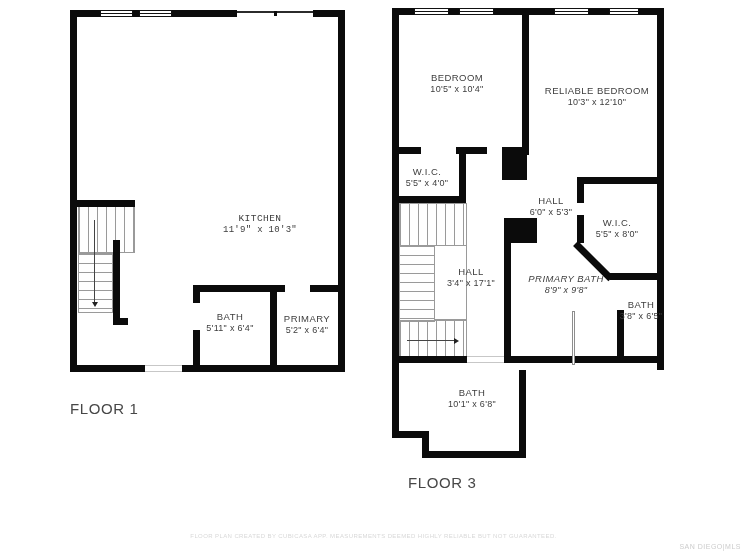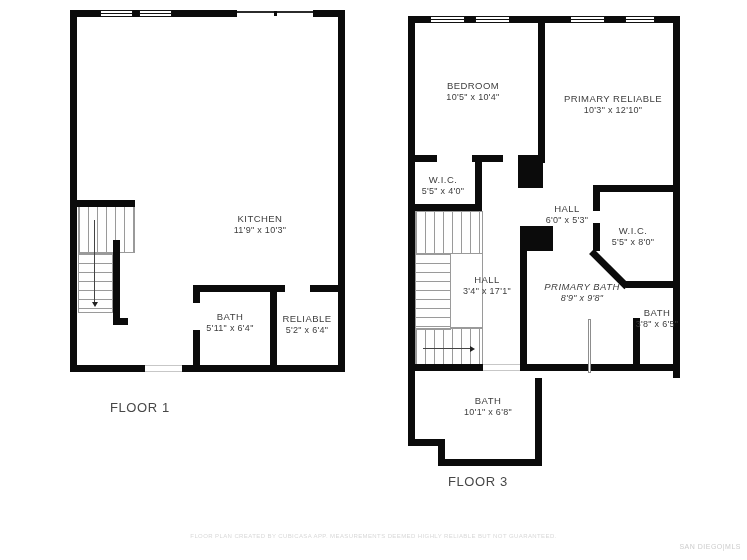--- a/index.html
+++ b/index.html
@@ -27,21 +27,21 @@
     position:absolute;box-sizing:border-box;border:1px solid #9a9a9a;
     background-image:repeating-linear-gradient(to bottom,#9a9a9a 0 1px,transparent 1px 9px);
   }
   .island{position:absolute;background:#fff;box-sizing:border-box;border:1px solid #9a9a9a;}
   .glass{position:absolute;box-sizing:border-box;background:#fff;border:1px solid #8d8d8d;}
   .diag{position:absolute;background:#0b0b0b;transform-origin:top left;}
   .tick{position:absolute;background:#0b0b0b;}
   .room{position:absolute;text-align:center;color:#3d3d3d;pointer-events:none;}
   .rname{font-size:9.5px;font-weight:500;letter-spacing:.45px;line-height:12px;white-space:nowrap;}
   .rdims{font-size:9px;letter-spacing:.3px;line-height:11px;white-space:nowrap;}
-  .floor-title{position:absolute;font-size:13px;letter-spacing:.6px;color:#474747;margin-left:40px;}
+  .floor-title{position:absolute;font-size:15px;letter-spacing:.6px;color:#474747;}
   .arrow-line-v{position:absolute;width:1px;background:#444;}
   .arrow-head-down{position:absolute;width:0;height:0;border-left:3px solid transparent;border-right:3px solid transparent;border-top:5px solid #222;}
   .arrow-line-h{position:absolute;height:1px;background:#444;}
   .arrow-head-right{position:absolute;width:0;height:0;border-top:3px solid transparent;border-bottom:3px solid transparent;border-left:5px solid #222;}
   .disclaimer{
     position:absolute;left:0;right:0;top:533px;text-align:center;
     font-size:6px;letter-spacing:.4px;color:#d8d8d8;
   }
   .brand{
     position:absolute;right:6px;top:543px;font-size:7px;letter-spacing:.5px;color:#cccccc;
@@ -76,36 +76,36 @@
   <div class="wall" style="left:43px;top:308px;width:15px;height:7px;"></div>
   <div class="wall" style="left:123px;top:275px;width:77px;height:7px;"></div>
   <div class="wall" style="left:123px;top:275px;width:7px;height:18px;"></div>
   <div class="wall" style="left:123px;top:320px;width:7px;height:35px;"></div>
   <div class="wall" style="left:200px;top:275px;width:7px;height:80px;"></div>
   <div class="wall" style="left:207px;top:275px;width:8px;height:7px;"></div>
   <div class="wall" style="left:240px;top:275px;width:35px;height:7px;"></div>
   <div class="tick" style="left:53px;top:355px;width:2px;height:5px;"></div>
   <div class="tick" style="left:160px;top:356px;width:2px;height:4px;"></div>
 
-  <div class="room" style="left:130px;top:203px;width:120px;">
+  <div class="room" style="left:130px;top:203px;width:120px;font-family:Liberation Mono, monospace;">
     <div class="rname">KITCHEN</div>
     <div class="rdims">11'9" x 10'3"</div>
   </div>
   <div class="room" style="left:110px;top:301px;width:100px;">
     <div class="rname">BATH</div>
     <div class="rdims">5'11" x 6'4"</div>
   </div>
   <div class="room" style="left:187px;top:303px;width:100px;">
-    <div class="rname">RELIABLE</div>
+    <div class="rname">PRIMARY</div>
     <div class="rdims">5'2" x 6'4"</div>
   </div>
 </div>
 <div class="floor-title" style="left:70px;top:400px;">FLOOR 1</div>
 
-<div class="plan" style="left:408px;top:8px;width:272px;height:450px;margin-top:8px;">
+<div class="plan" style="left:392px;top:8px;width:272px;height:450px;">
 
   <div class="treads-v" style="left:7px;top:195px;width:68px;height:44px;"></div>
   <div class="treads-h" style="left:7px;top:237px;width:36px;height:77px;"></div>
   <div class="treads-v" style="left:7px;top:312px;width:68px;height:43px;"></div>
   <div class="island" style="left:42px;top:237px;width:33px;height:75px;"></div>
   <div class="arrow-line-h" style="left:15px;top:332px;width:48px;"></div>
   <div class="arrow-head-right" style="left:62px;top:330px;"></div>
 
   <div class="wall" style="left:0;top:0;width:22px;height:7px;"></div>
   <div class="win" style="left:22px;top:0;width:35px;"></div>
@@ -142,21 +142,21 @@
   <div class="wall" style="left:225px;top:302px;width:7px;height:53px;"></div>
   <div class="glass" style="left:180px;top:303px;width:3px;height:54px;"></div>
   <div class="tick" style="left:152px;top:349px;width:2px;height:4px;"></div>
   <div class="tick" style="left:245px;top:349px;width:2px;height:4px;"></div>
 
   <div class="room" style="left:5px;top:64px;width:120px;">
     <div class="rname">BEDROOM</div>
     <div class="rdims">10'5" x 10'4"</div>
   </div>
   <div class="room" style="left:135px;top:77px;width:140px;">
-    <div class="rname">PRIMARY RELIABLE</div>
+    <div class="rname">RELIABLE BEDROOM</div>
     <div class="rdims">10'3" x 12'10"</div>
   </div>
   <div class="room" style="left:-5px;top:158px;width:80px;">
     <div class="rname">W.I.C.</div>
     <div class="rdims">5'5" x 4'0"</div>
   </div>
   <div class="room" style="left:109px;top:187px;width:100px;">
     <div class="rname">HALL</div>
     <div class="rdims">6'0" x 5'3"</div>
   </div>

